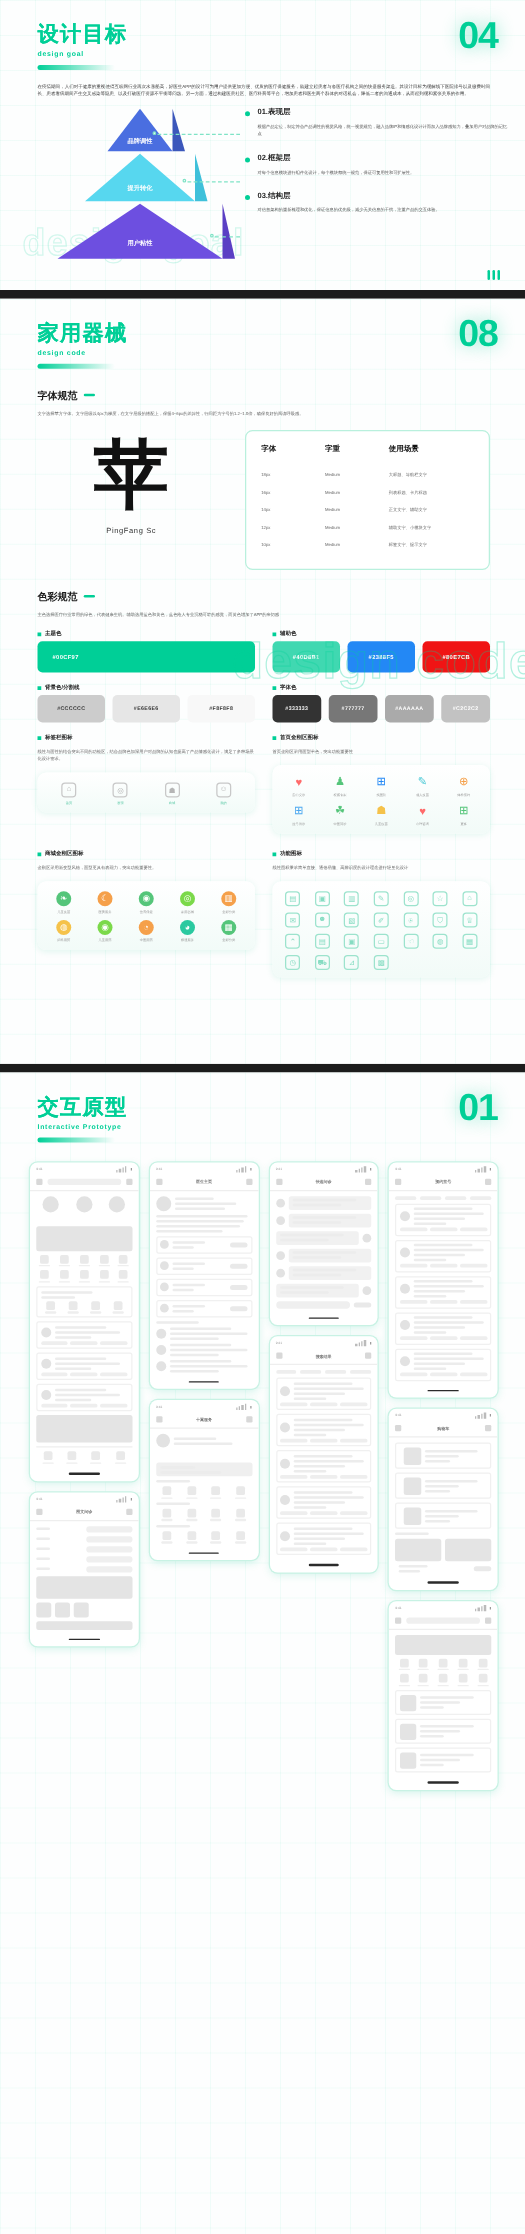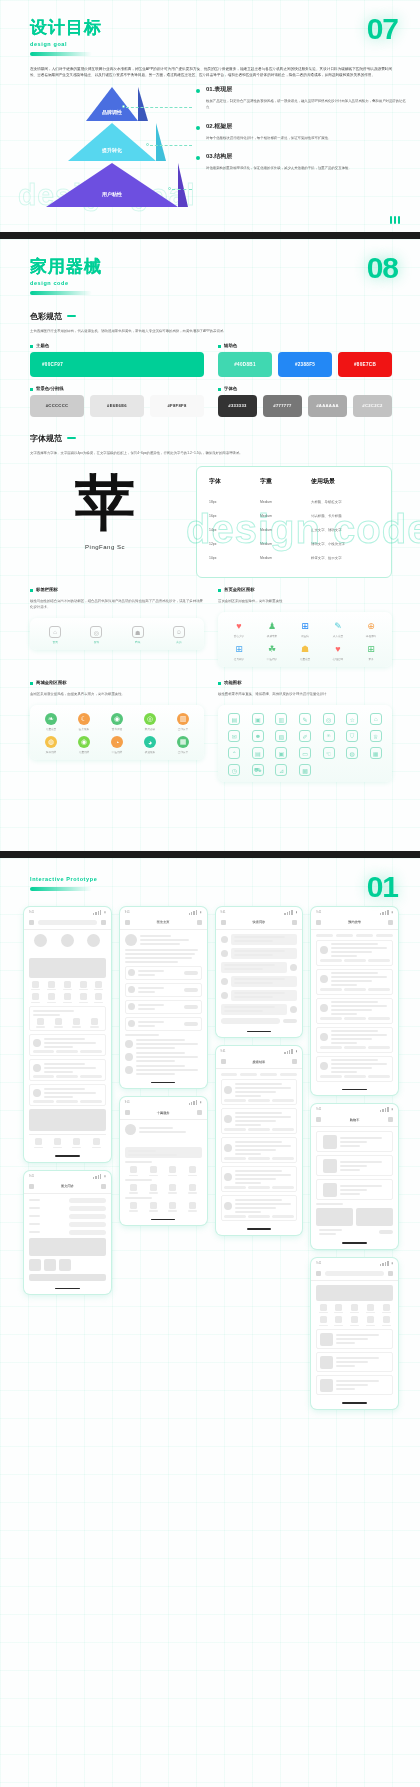--- a/index.html
+++ b/index.html
@@ -218,21 +218,21 @@
 </head>
 <body>
 
 <section class="page sec1">
   <div class="ghost-word ghost-1">design goal</div>
 
   <div class="hdr">
     <div class="hdr-title">设计目标</div>
     <div class="hdr-sub">design goal</div>
     <div class="hdr-rule"></div>
-    <div class="hdr-num">07</div>
+    <div class="hdr-num">04</div>
   </div>
 
   <p class="body-copy">在疫情期间，人们对于健康的重视使得互联网行业再次水涨船高，好医生APP的设计可为用户提供更加方便、优质的医疗保健服务，能建立起患者与各医疗机构之间的快捷服务渠道。其设计目标为缓解线下医院排号以及缴费时间长、患者看病期间产生交叉感染等隐患、以及打破医疗资源不平衡等问题。另一方面，通过构建医患社区、医疗科普等平台，增加患者和医生两个群体的对话机会，降低二者的沟通成本，从而起到缓和紧张关系的作用。</p>
 
   <div class="pyr-wrap">
     <div class="pyramid">
       <div class="tier t1">
         <div class="face">
             <span class="side"></span>
           </div>
@@ -285,62 +285,20 @@
 <div class="divider-bar"></div>
 
 <section class="page sec2">
   <div class="ghost-word ghost-2">design code</div>
 
   <div class="hdr">
     <div class="hdr-title">家用器械</div>
     <div class="hdr-sub">design code</div>
     <div class="hdr-rule"></div>
     <div class="hdr-num">08</div>
-  </div>
-
-  <div class="blk">
-    <div class="blk-title">色彩规范</div>
-    <div class="blk-desc">主色选择医疗行业常用的绿色，代表健康生机。辅助选用蓝色和黄色，蓝色给人专业沉稳可靠的感觉，而黄色增加了APP的亲切感</div>
-
-    <div class="sw-cols">
-      <div class="sw-col">
-        <div class="sub-label">主题色</div>
-        <div class="swatch-row">
-          <div class="swatch wide" style="background:#00CF97;color:#fff">#00CF97</div>
-        </div>
-      </div>
-      <div class="sw-col">
-        <div class="sub-label">辅助色</div>
-        <div class="swatch-row">
-          <div class="swatch" style="background:#40D8B1;color:#fff">#40D8B1</div>
-          <div class="swatch" style="background:#2388F5;color:#fff">#2388F5</div>
-          <div class="swatch" style="background:#F01414;color:#fff">#80E7CB</div>
-        </div>
-      </div>
-    </div>
-
-    <div class="sw-cols">
-      <div class="sw-col">
-        <div class="sub-label">背景色/分割线</div>
-        <div class="swatch-row">
-          <div class="swatch sm" style="background:#CCCCCC;color:#333">#CCCCCC</div>
-          <div class="swatch sm" style="background:#E6E6E6;color:#333">#E6E6E6</div>
-          <div class="swatch sm" style="background:#F8F8F8;color:#333">#F8F8F8</div>
-        </div>
-      </div>
-      <div class="sw-col">
-        <div class="sub-label">字体色</div>
-        <div class="swatch-row">
-          <div class="swatch sm" style="background:#333333;color:#fff">#333333</div>
-          <div class="swatch sm" style="background:#777777;color:#fff">#777777</div>
-          <div class="swatch sm" style="background:#AAAAAA;color:#fff">#AAAAAA</div>
-          <div class="swatch sm" style="background:#C2C2C2;color:#fff">#C2C2C2</div>
-        </div>
-      </div>
-    </div>
   </div>
 
   <div class="blk">
     <div class="blk-title">字体规范</div>
     <div class="blk-desc">文字选择苹方字体。文字层级以4px为梯度，在文字层级的搭配上，保留4~6px的差异性，行间距为字号的1.2~1.5倍，确保良好的阅读呼吸感。</div>
 
     <div class="type-row">
       <div class="type-left">
         <div class="type-glyph">苹</div>
         <div class="type-name">PingFang Sc</div>
@@ -380,20 +338,62 @@
               <td class="c1">Medium</td>
               <td>标签文字、提示文字</td>
             </tr>
           </tbody>
         </table>
       </div>
     </div>
   </div>
 
   <div class="blk">
+    <div class="blk-title">色彩规范</div>
+    <div class="blk-desc">主色选择医疗行业常用的绿色，代表健康生机。辅助选用蓝色和黄色，蓝色给人专业沉稳可靠的感觉，而黄色增加了APP的亲切感</div>
+
+    <div class="sw-cols">
+      <div class="sw-col">
+        <div class="sub-label">主题色</div>
+        <div class="swatch-row">
+          <div class="swatch wide" style="background:#00CF97;color:#fff">#00CF97</div>
+        </div>
+      </div>
+      <div class="sw-col">
+        <div class="sub-label">辅助色</div>
+        <div class="swatch-row">
+          <div class="swatch" style="background:#40D8B1;color:#fff">#40D8B1</div>
+          <div class="swatch" style="background:#2388F5;color:#fff">#2388F5</div>
+          <div class="swatch" style="background:#F01414;color:#fff">#80E7CB</div>
+        </div>
+      </div>
+    </div>
+
+    <div class="sw-cols">
+      <div class="sw-col">
+        <div class="sub-label">背景色/分割线</div>
+        <div class="swatch-row">
+          <div class="swatch sm" style="background:#CCCCCC;color:#333">#CCCCCC</div>
+          <div class="swatch sm" style="background:#E6E6E6;color:#333">#E6E6E6</div>
+          <div class="swatch sm" style="background:#F8F8F8;color:#333">#F8F8F8</div>
+        </div>
+      </div>
+      <div class="sw-col">
+        <div class="sub-label">字体色</div>
+        <div class="swatch-row">
+          <div class="swatch sm" style="background:#333333;color:#fff">#333333</div>
+          <div class="swatch sm" style="background:#777777;color:#fff">#777777</div>
+          <div class="swatch sm" style="background:#AAAAAA;color:#fff">#AAAAAA</div>
+          <div class="swatch sm" style="background:#C2C2C2;color:#fff">#C2C2C2</div>
+        </div>
+      </div>
+    </div>
+  </div>
+
+  <div class="blk">
 
     <div class="icon-cols">
       <div class="icon-col">
         <div class="sub-label">标签栏图标</div>
         <div class="blk-desc">线性与面性的结合突出不同的功能区，结合品牌色加深用户对品牌的认知也提高了产品情感化设计，满足了多种场景化设计需求。</div>
         <div class="icon-card">
           <div class="ic-grid g4" id="grid-tabbar">
               <div class="ic">
                 <div class="ic-box outline">⌂</div>
                 <div class="ic-lbl g">首页</div>
@@ -596,20 +596,21 @@
         </div>
       </div>
     </div>
   </div>
 </section>
 
 <div class="divider-bar"></div>
 
 <section class="page sec3">
   <div class="hdr">
+    <div class="hdr-title">交互原型</div>
     <div class="hdr-sub">Interactive Prototype</div>
     <div class="hdr-rule"></div>
     <div class="hdr-num">01</div>
   </div>
 
   <div class="proto-grid" id="proto-grid">
       <div class="pcol">
         <div class="phone">
           <div class="ph-status">
             <span>9:41</span>

